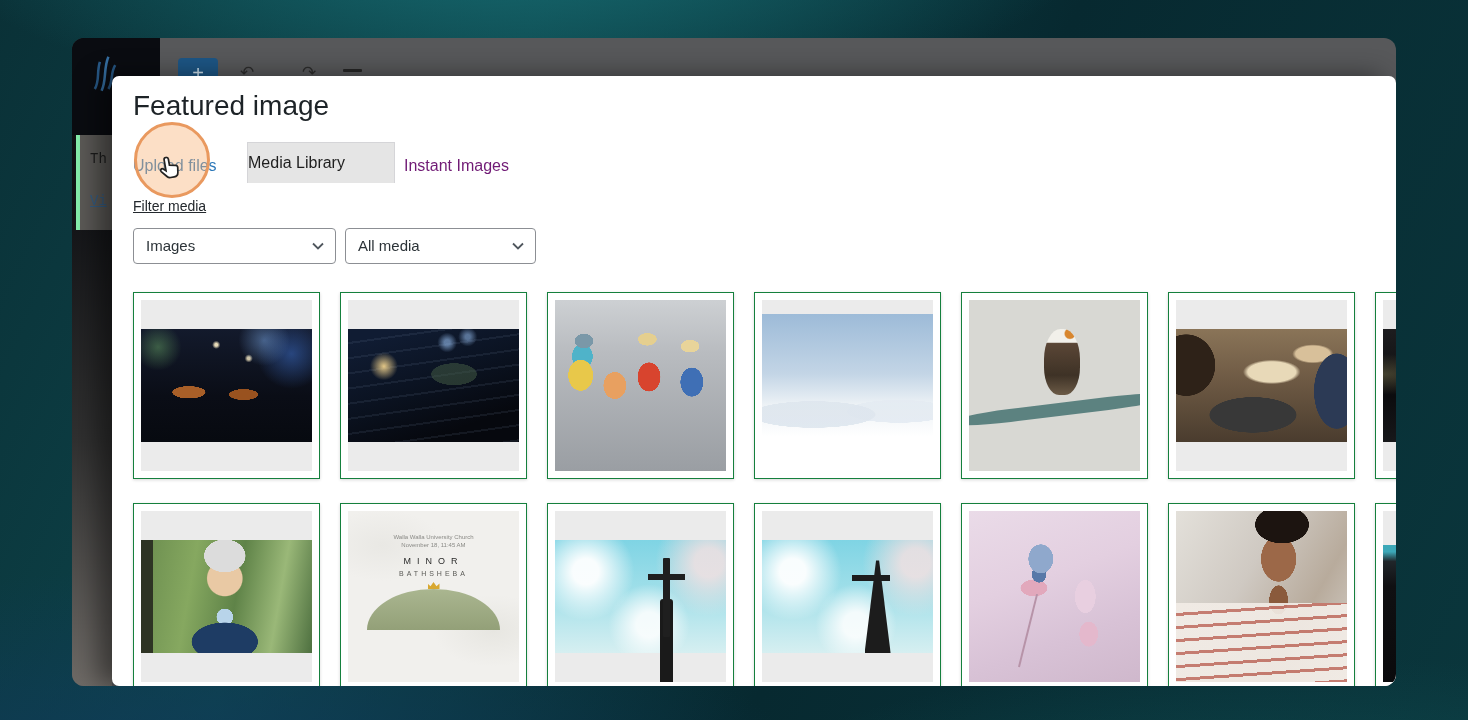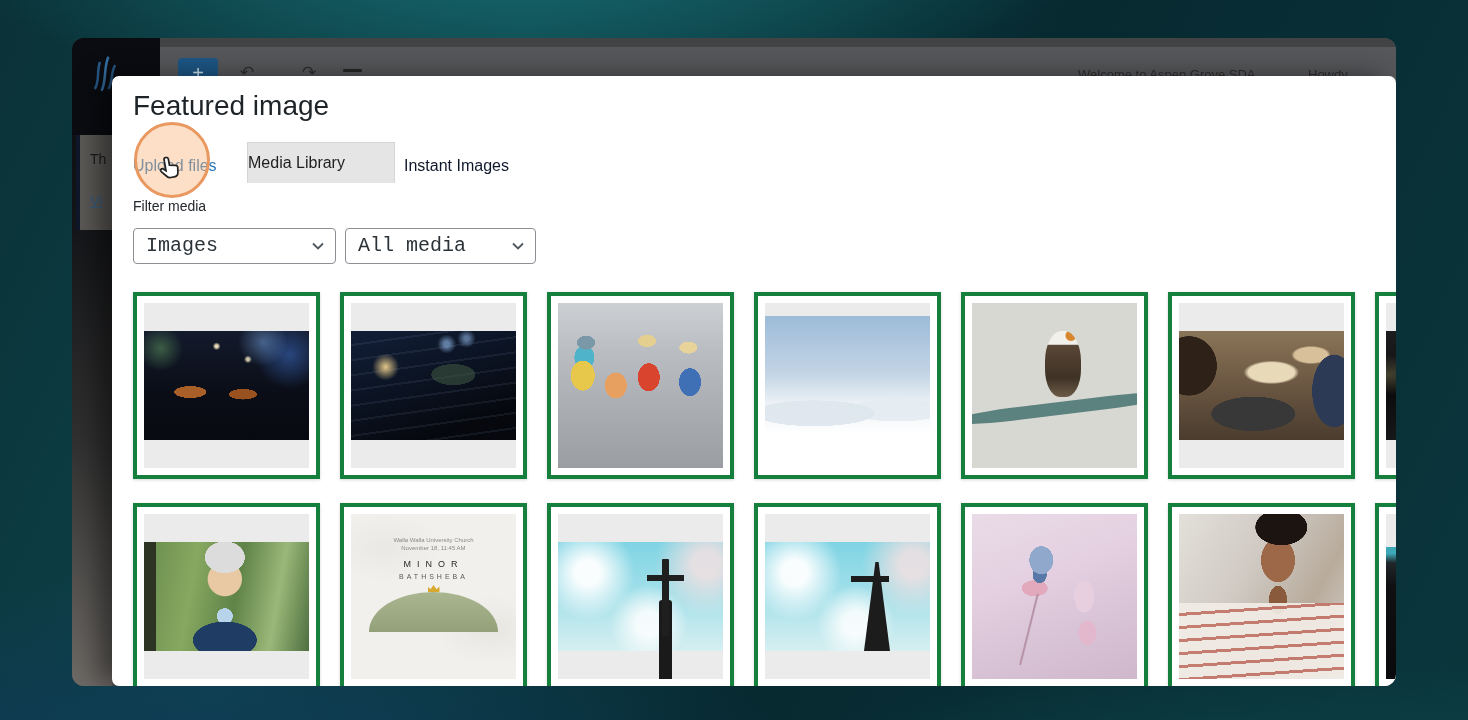--- a/index.html
+++ b/index.html
@@ -32,21 +32,21 @@
     background:linear-gradient(180deg,#0c0e12 0%, #141518 28%, #303030 62%, #6e6a66 100%);
   }
   .logo-block {
     position:absolute; left:0; top:0; width:88px; height:97px; z-index:2;
     background:#0a0c11; overflow:hidden;
   }
   .logo-block svg { position:absolute; left:16px; top:10px; }
 
   .notice {
     position:absolute; left:4px; top:97px; width:60px; height:95px; z-index:2;
-    background:#5c5a57; border-left:4px solid #0f172a;
+    background:#5c5a57; border-left:4px solid #86efac;font-family:Liberation Mono, monospace;
   }
   .notice-text { position:absolute; left:10px; top:16px; font-size:14px; color:#1c1c1c; }
   .notice-link { position:absolute; left:10px; top:58px; font-size:14px; color:#355e85; text-decoration:underline; cursor:pointer; }
 
   
   .inserter-btn {
     position:absolute; left:106px; top:20px; width:40px; height:30px; z-index:2;
     background:#1d5685; border-radius:4px; color:#cfe2ef; font-size:20px;
     text-align:center; line-height:30px;
   }
@@ -68,50 +68,49 @@
     position:absolute; left:21px; top:70px; height:40px; line-height:40px;
     font-size:16px; color:#2b77b8; cursor:pointer;
   }
   .tab-active {
     position:absolute; left:135px; top:66px; width:148px; height:41px; line-height:40px;
     text-align:left; font-size:16px; font-weight:500; color:#1e1e1e;
     background:#e5e5e5; border:1px solid #d5d5d8; border-bottom:none; cursor:pointer;
   }
   .tab-instant {
     position:absolute; left:292px; top:70px; height:40px; line-height:40px;
-    font-size:16px; color:#0f172a; cursor:pointer;
+    font-size:16px; color:#701a75; cursor:pointer;
   }
 
   
   .click-circle {
     position:absolute; left:22px; top:46px; width:76px; height:76px; z-index:20;
     border:3px solid #e9995f; border-radius:50%;
     background:rgba(247,178,120,.42);
   }
   .hand-cursor { position:absolute; left:44px; top:80px; z-index:21; transform:rotate(-10deg); }
 
-  .filter-label { position:absolute; left:21px; top:122px; font-size:14px; color:#23282d; }
+  .filter-label { position:absolute; left:21px; top:122px; font-size:14px; color:#23282d;text-decoration:underline; }
 
   .select {
     position:absolute; top:152px; height:36px; border:1px solid #8c8f94; border-radius:4px;
-    background:#fff; font-size:20px; color:#2c3338; line-height:34px; padding-left:12px;
+    background:#fff; font-size:15px; color:#2c3338; line-height:34px; padding-left:12px;
     cursor:pointer;
-    font-family:Liberation Mono, monospace;
   }
   .select-type { left:21px;  width:203px; }
   .select-date { left:233px; width:191px; }
   .select svg { position:absolute; right:11px; top:13px; }
 
   
   .grid {
     position:absolute; left:21px; top:216px; width:1440px;
     display:flex; flex-wrap:wrap; column-gap:20px; row-gap:24px;
   }
   .thumb {
-    width:187px; height:187px; background:#fff; border:4px solid #15803d;
+    width:187px; height:187px; background:#fff; border:1px solid #15803d;
     padding:7px; box-shadow:0 1px 3px rgba(0,0,0,.16); cursor:pointer; flex:none;
   }
   .well { width:100%; height:100%; background:#ebebeb; display:flex; align-items:center; overflow:hidden; }
   .well.bottom { align-items:flex-end; }
   .ph { width:100%; position:relative; }
   .ls { height:66%; } .full { height:100%; } .tall { height:92%; }
 
   
   .p0 { background:
     radial-gradient(circle at 10% 16%, rgba(95,150,95,.55), transparent 13%),
@@ -220,24 +219,20 @@
     background:repeating-linear-gradient(176deg,#f2ece6 0 10px,#c4766a 10px 13px); opacity:.92; }
   
   .p13 { height:80%; background:linear-gradient(180deg,#3ca8b8 0 5%,#20262a 12%,#101012 30%,#0a0a0c); }
 </style>
 </head>
 <body>
 
 <div class="stage">
   <div class="window">
 
-    <div class="admin-bar">
-      <span class="welcome-text">Welcome to Aspen Grove SDA</span>
-      <span class="howdy-text">Howdy</span>
-    </div>
 
     <div class="left-col"></div>
 
     <div class="logo-block">
       <svg width="34" height="48" viewBox="0 0 40 48">
         <path d="M8 44 C14 34 10 24 14 12" stroke="#2f6ea8" fill="none" stroke-width="3" opacity=".8"></path>
         <path d="M16 46 C22 34 18 20 24 6" stroke="#3a7ab2" fill="none" stroke-width="3" opacity=".9"></path>
         <path d="M24 44 C30 34 26 26 32 16" stroke="#2f6ea8" fill="none" stroke-width="3" opacity=".75"></path>
       </svg>
     </div>

